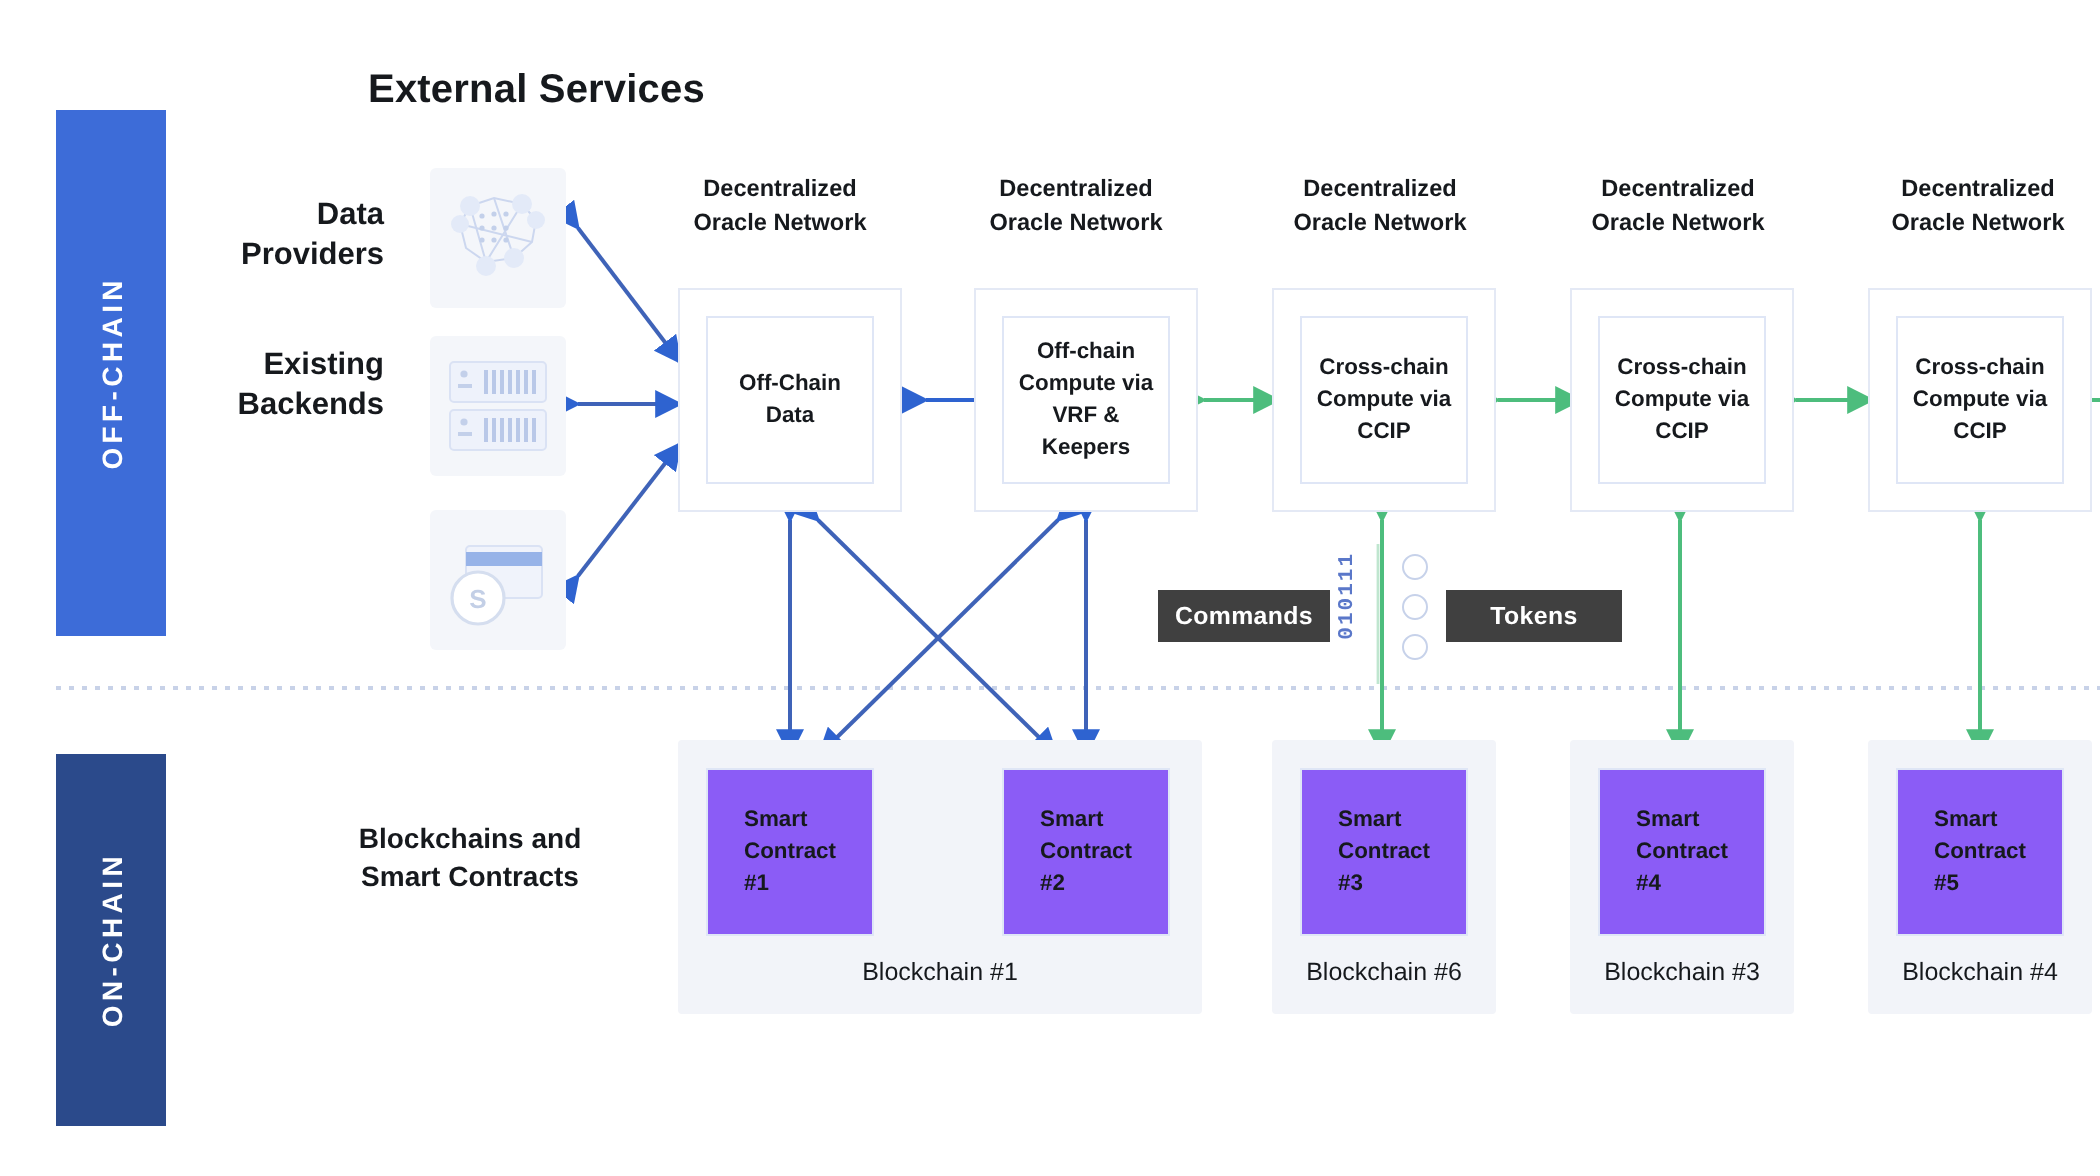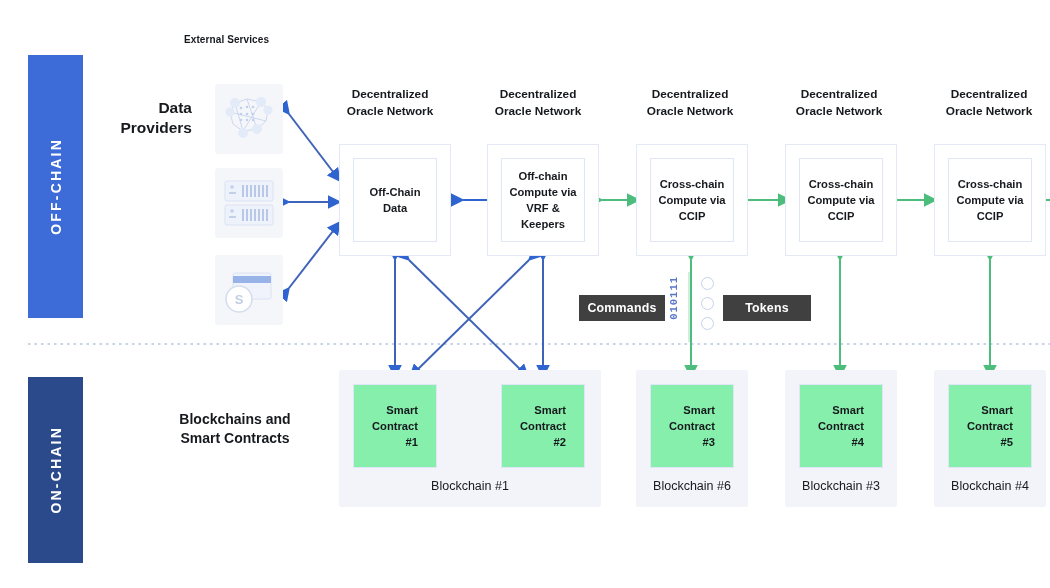--- a/index.html
+++ b/index.html
@@ -23,21 +23,21 @@
     font-weight: 700;
     font-size: 14px;
     letter-spacing: 2.2px;
   }
   #offchain-bar { left: 28px; top: 55px; width: 55px; height: 263px; background: #3d6cd8; }
   #onchain-bar  { left: 28px; top: 377px; width: 55px; height: 186px; background: #2b4a8b; }
 
   
   .hdr-external {
     position: absolute; left: 184px; top: 34px;
-    font-size: 10px; font-weight: 700; color: #16191d;
+    font-size: 20px; font-weight: 700; color: #16191d;
     letter-spacing: .1px;
   }
   .row-label {
     position: absolute; text-align: right;
     font-size: 15.5px; font-weight: 700; color: #16191d;
     line-height: 1.32;
   }
   #lbl-data     { left: 96px; top: 98px;  width: 96px; }
   #lbl-backends { left: 76px; top: 173px; width: 116px; }
   #lbl-payment  { left: 76px; top: 263px; width: 116px; }
@@ -84,23 +84,23 @@
   .chain-panel {
     position: absolute; top: 370px; height: 137px;
     background: #f2f4f9; border-radius: 2px;
   }
   .chain-caption {
     position: absolute; bottom: 14px; left: 0; width: 100%;
     text-align: center; font-size: 12.5px; font-weight: 400; color: #16191d;
   }
   .sc-box {
     position: absolute; top: 384px; width: 84px; height: 84px;
-    border: 1px solid #dfe6f6; background: #86efac;
-    display: flex; align-items: center; justify-content: center;
-    text-align: right; font-size: 11.2px; font-weight: 700;
+    border: 1px solid #dfe6f6; background: #8b5cf6;
+    display: flex; align-items: center; justify-content: center;
+    text-align: left; font-size: 11.2px; font-weight: 700;
     color: #16191d; line-height: 1.45;
   }
 
   
   .legend-badge {
     position: absolute; height: 26px;
     background: #404040; color: #ffffff;
     display: flex; align-items: center; justify-content: center;
     font-size: 12.4px; font-weight: 700; letter-spacing: .2px;
   }
@@ -186,20 +186,21 @@
     <span>OFF-CHAIN</span>
   </div>
   <div class="sidebar-bar" id="onchain-bar">
     <span>ON-CHAIN</span>
   </div>
 
   <div class="hdr-external">External Services</div>
   <div id="lbl-blockchains">Blockchains and<br>Smart Contracts</div>
 
   <div class="row-label" id="lbl-data">Data<br>Providers</div>
+  <div class="row-label" id="lbl-backends">Existing<br>Backends</div>
 
   <div class="svc-tile" id="svc-data">
     <svg width="56" height="52" viewBox="0 0 56 52">
       <g stroke="#ccd7ef" stroke-width="1" fill="none">
         <path d="M14 10 L26 6 L40 9 L47 17 L45 28 L36 36 L22 38 L12 31 L9 19 Z"></path>
         <path d="M14 10 L22 38 M40 9 L22 38 M9 19 L45 28 M26 6 L36 36"></path>
       </g>
       <g fill="#e3eaf8">
         <circle cx="14" cy="10" r="5"></circle>
           <circle cx="40" cy="9" r="5"></circle>

